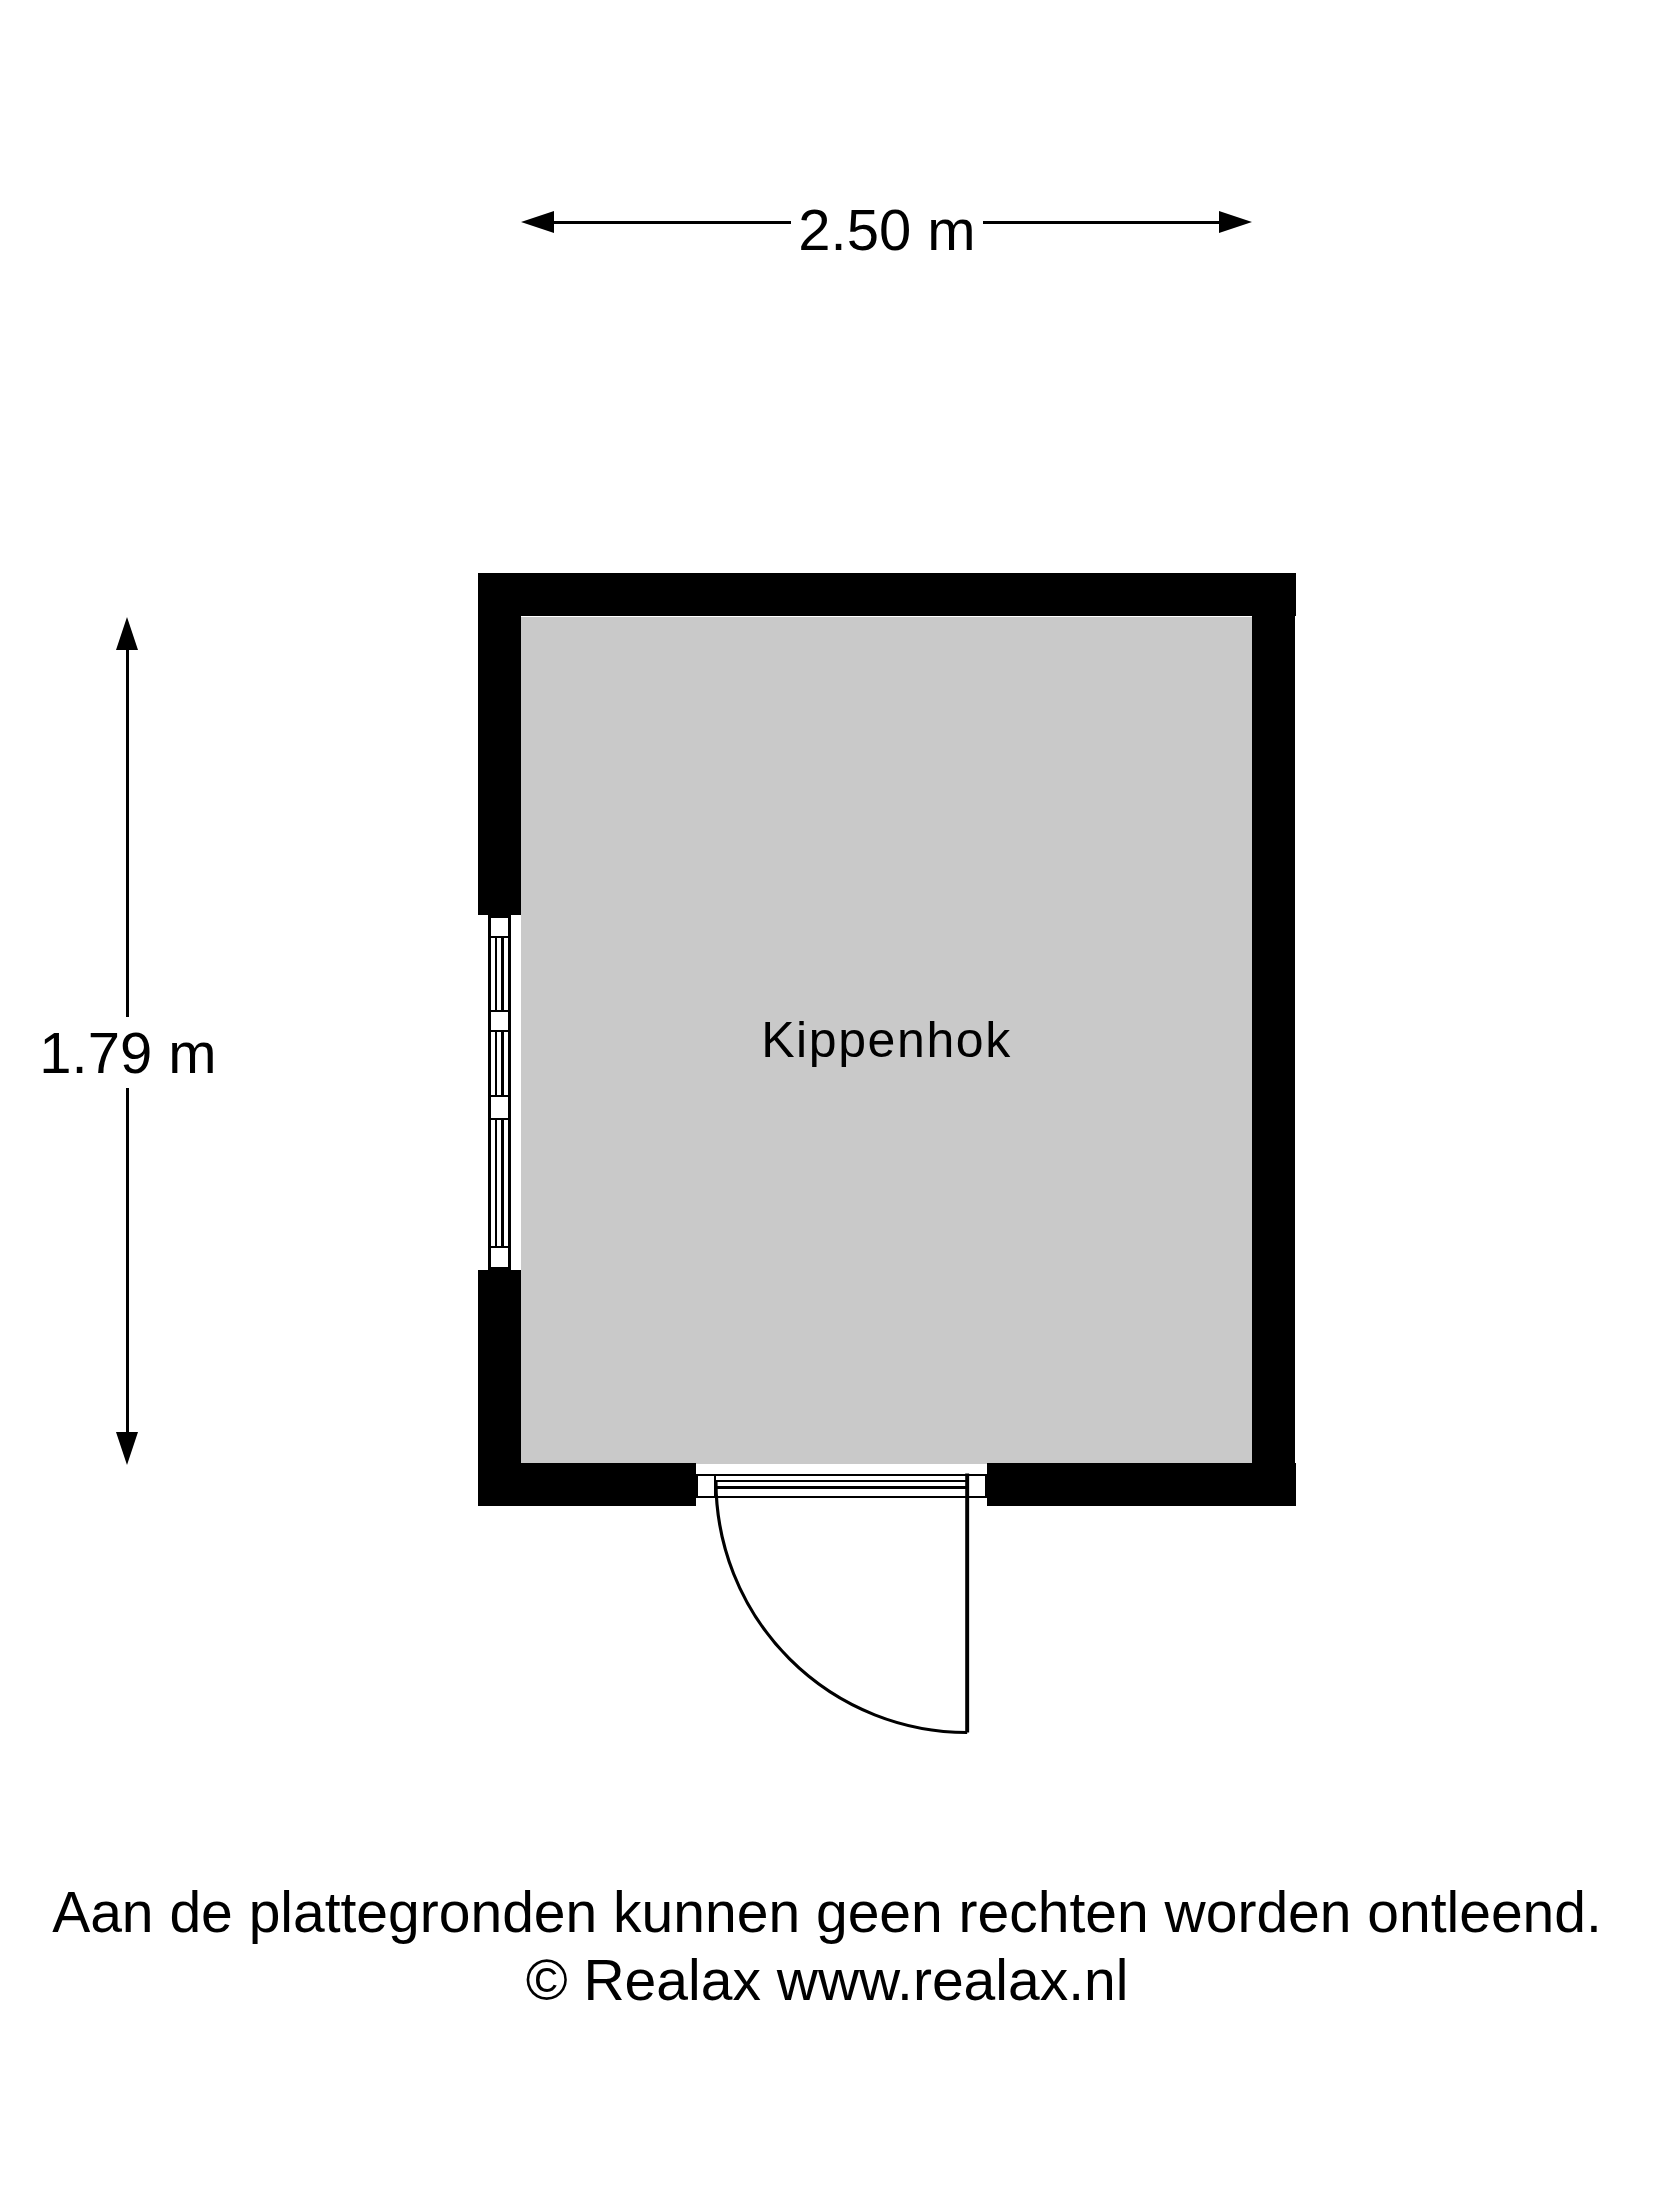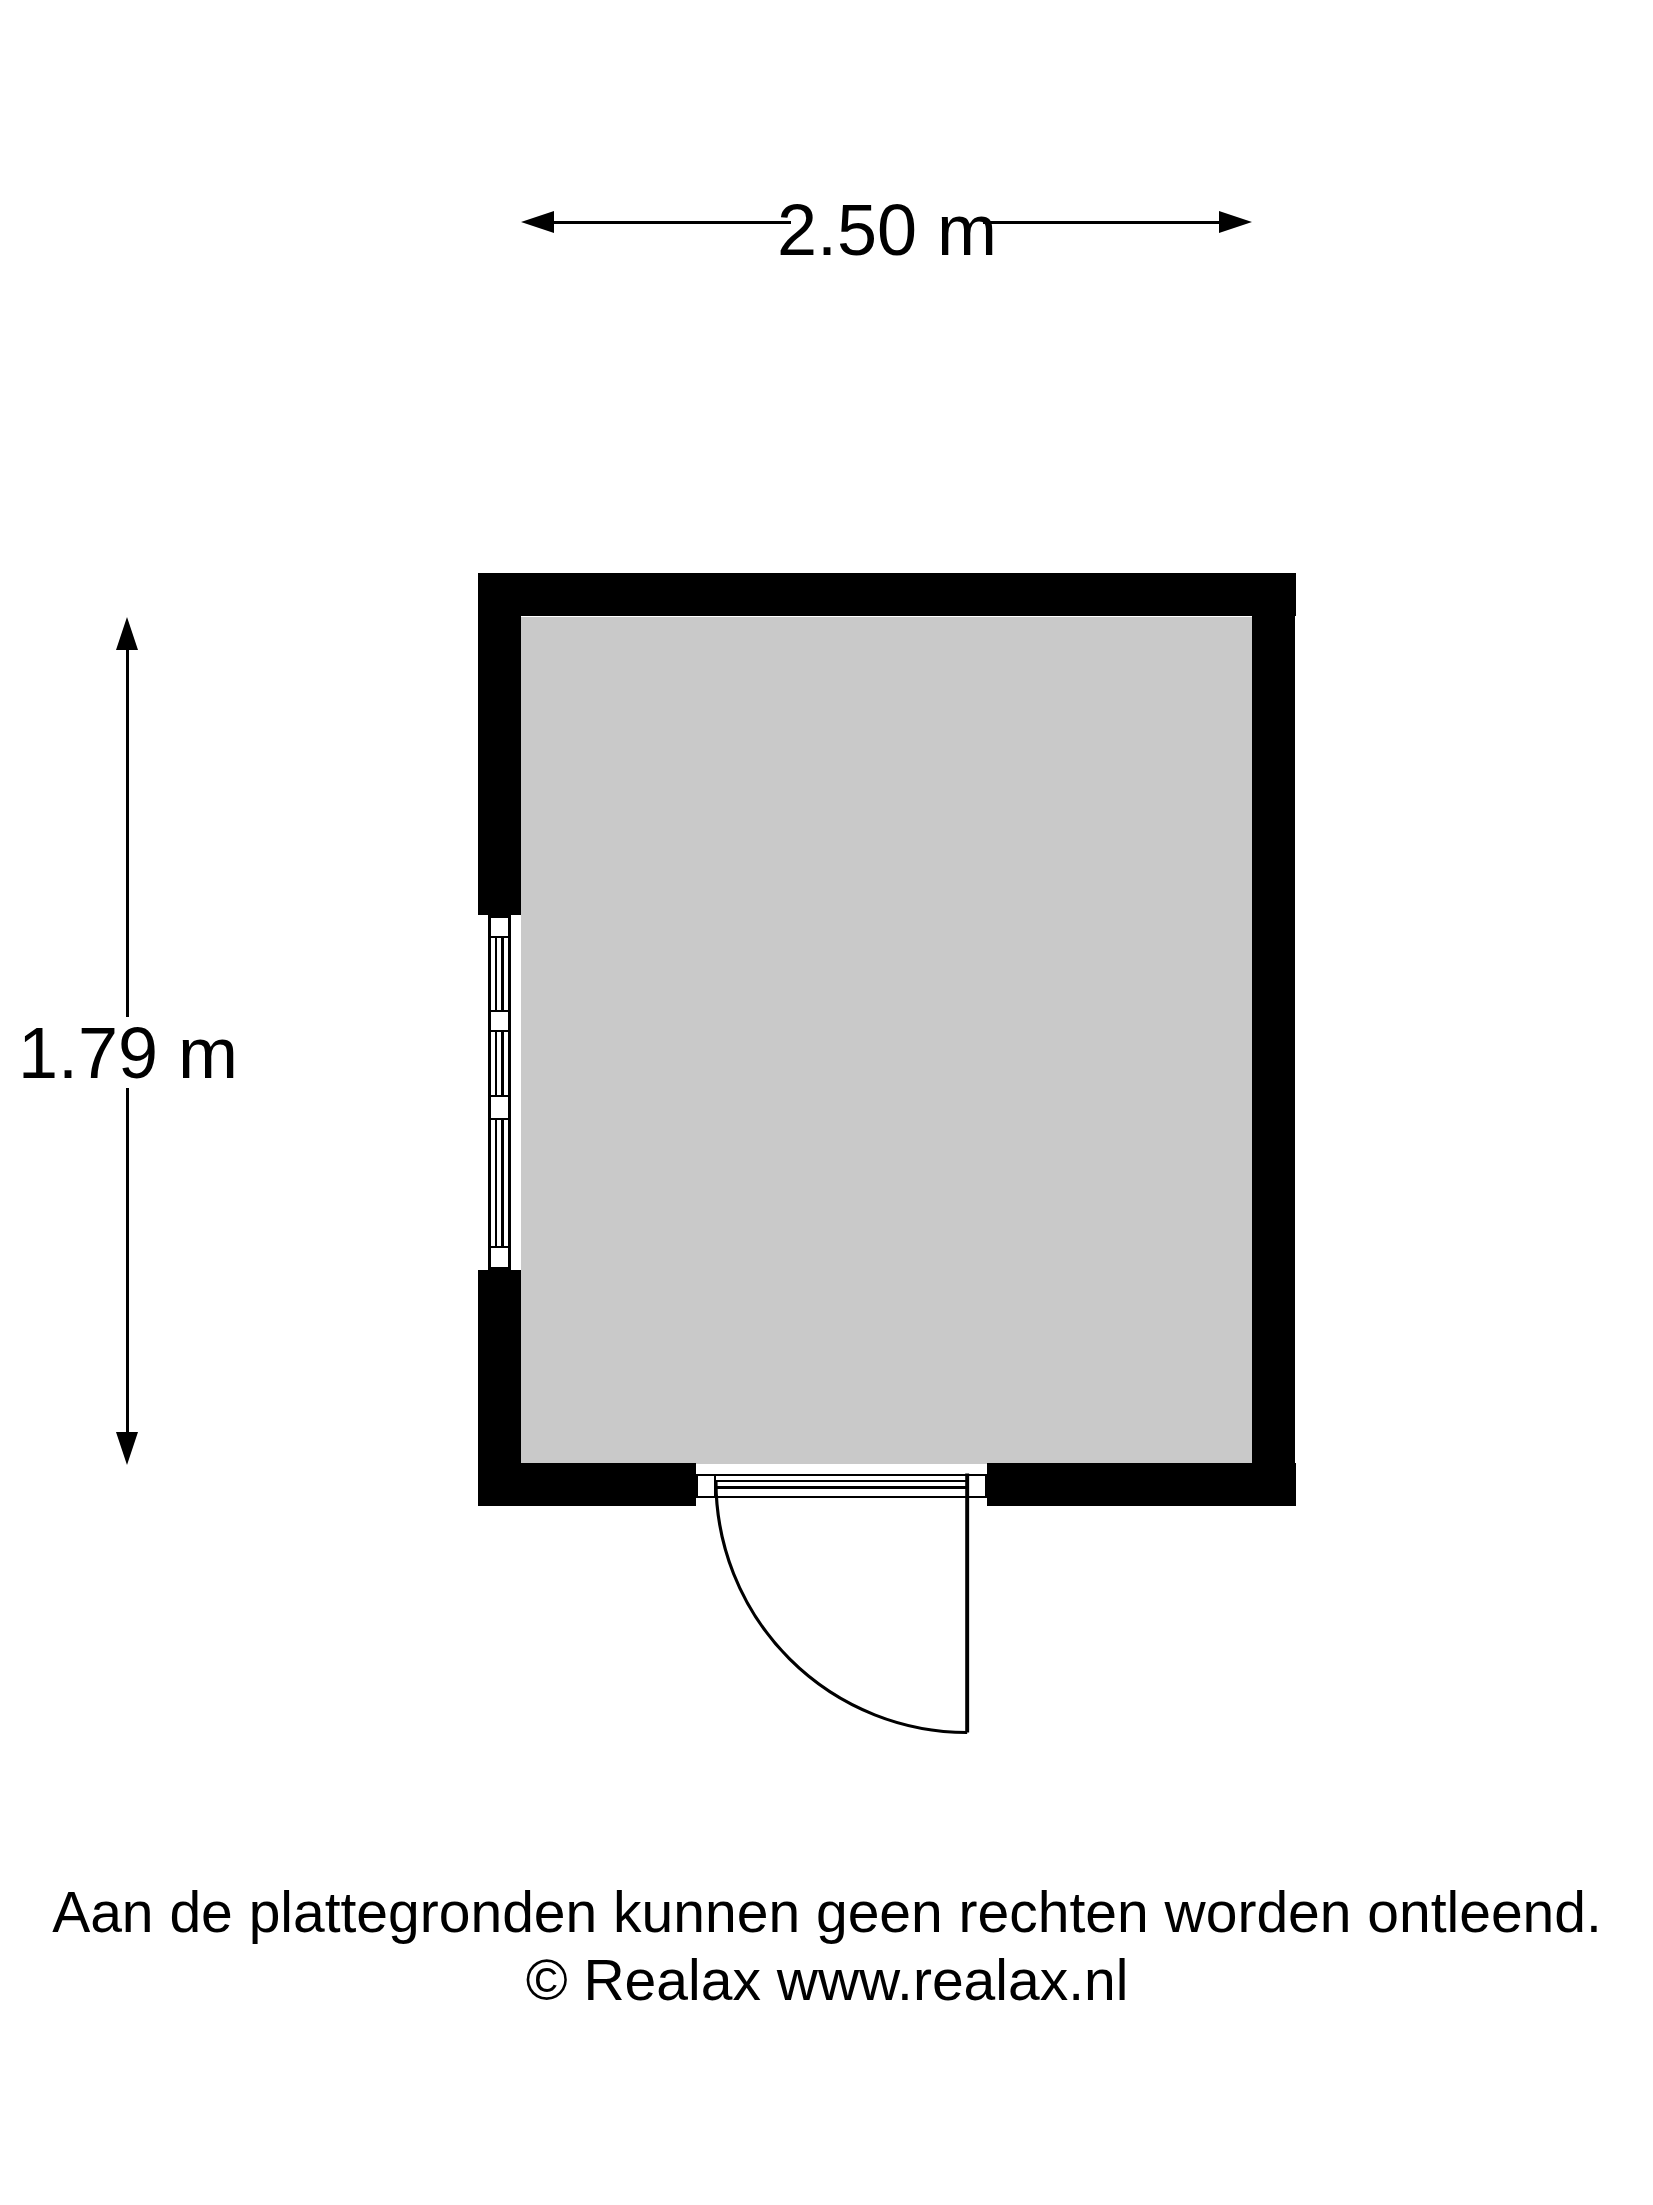--- a/index.html
+++ b/index.html
@@ -49,21 +49,21 @@
   .dim-line-h{position:absolute;height:3.2px;background:var(--ink);}
   .dim-line-v{position:absolute;width:3.2px;background:var(--ink);}
   .arrowhead{position:absolute;width:0;height:0;}
   .ah-left {border-top:11.8px solid transparent;border-bottom:11.8px solid transparent;border-right:33px solid var(--ink);}
   .ah-right{border-top:11.8px solid transparent;border-bottom:11.8px solid transparent;border-left:33px solid var(--ink);}
   .ah-up   {border-left:11.8px solid transparent;border-right:11.8px solid transparent;border-bottom:33px solid var(--ink);}
   .ah-down {border-left:11.8px solid transparent;border-right:11.8px solid transparent;border-top:33px solid var(--ink);}
   .dim-label{
     position:absolute;background:var(--bg);
     display:flex;align-items:center;justify-content:center;
-    font-size:72px;height:71px;width:192px;white-space:nowrap;
+    font-size:58px;height:71px;width:192px;white-space:nowrap;
   }
   
   .footer-line{
     position:absolute;left:0;width:1654px;text-align:center;
     font-size:57px;line-height:1;white-space:nowrap;
   }
 </style>
 </head>
 <body>
 
@@ -116,18 +116,19 @@
     <div class="sill-line" style="top:3.9px;"></div>
     <div class="sill-line" style="top:10.2px;"></div>
   </div>
   <div class="door-post" style="left:967px;"></div>
 
   <svg class="door-swing" width="1654" height="2205" viewBox="0 0 2100 2800">
     <line x1="1228" y1="1871" x2="1228" y2="2200" stroke="#000000" stroke-width="5"></line>
     <path d="M 909 1881 A 319 319 0 0 0 1228 2200" fill="none" stroke="#000000" stroke-width="4"></path>
   </svg>
 
+  <div class="room-label">Kippenhok</div>
 
   <div class="footer-line" style="top:1952px;">© Realax www.realax.nl</div>
   <div class="footer-line" style="top:1884px;">Aan de plattegronden kunnen geen rechten worden ontleend.</div>
 
 </div>
 
 
 </body></html>

